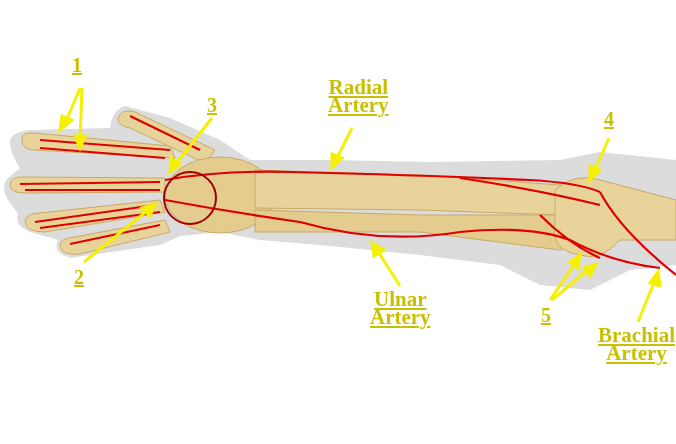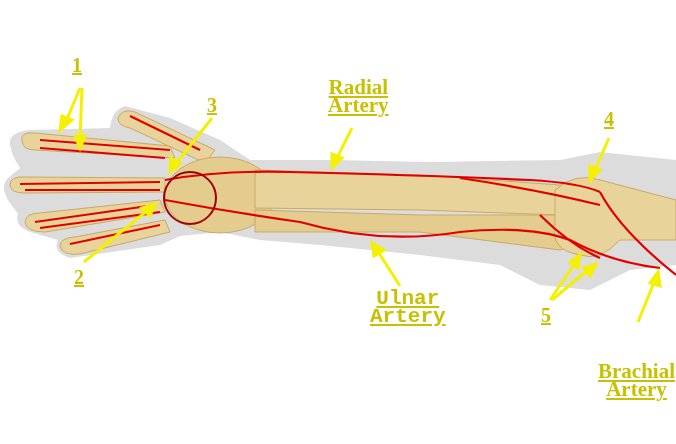--- a/index.html
+++ b/index.html
@@ -77,21 +77,21 @@
   <div class="label num" style="left:72px;top:56px;">1</div>
   <div class="label num" style="left:74px;top:268px;">2</div>
   <div class="label num" style="left:207px;top:96px;">3</div>
   <div class="label num" style="left:604px;top:110px;">4</div>
   <div class="label num" style="left:541px;top:306px;">5</div>
 
   <div class="label" style="left:328px;top:78px;">
     <div>Radial</div>
     <div>Artery</div>
   </div>
-  <div class="label" style="left:370px;top:290px;font-family:Liberation Mono, monospace;">
+  <div class="label" style="left:370px;top:290px;">
     <div>Ulnar</div>
     <div>Artery</div>
   </div>
-  <div class="label" style="left:598px;top:326px;margin-top:36px;">
+  <div class="label" style="left:598px;top:326px;">
     <div>Brachial</div>
     <div>Artery</div>
   </div>
 </div>
 
 </body></html>

